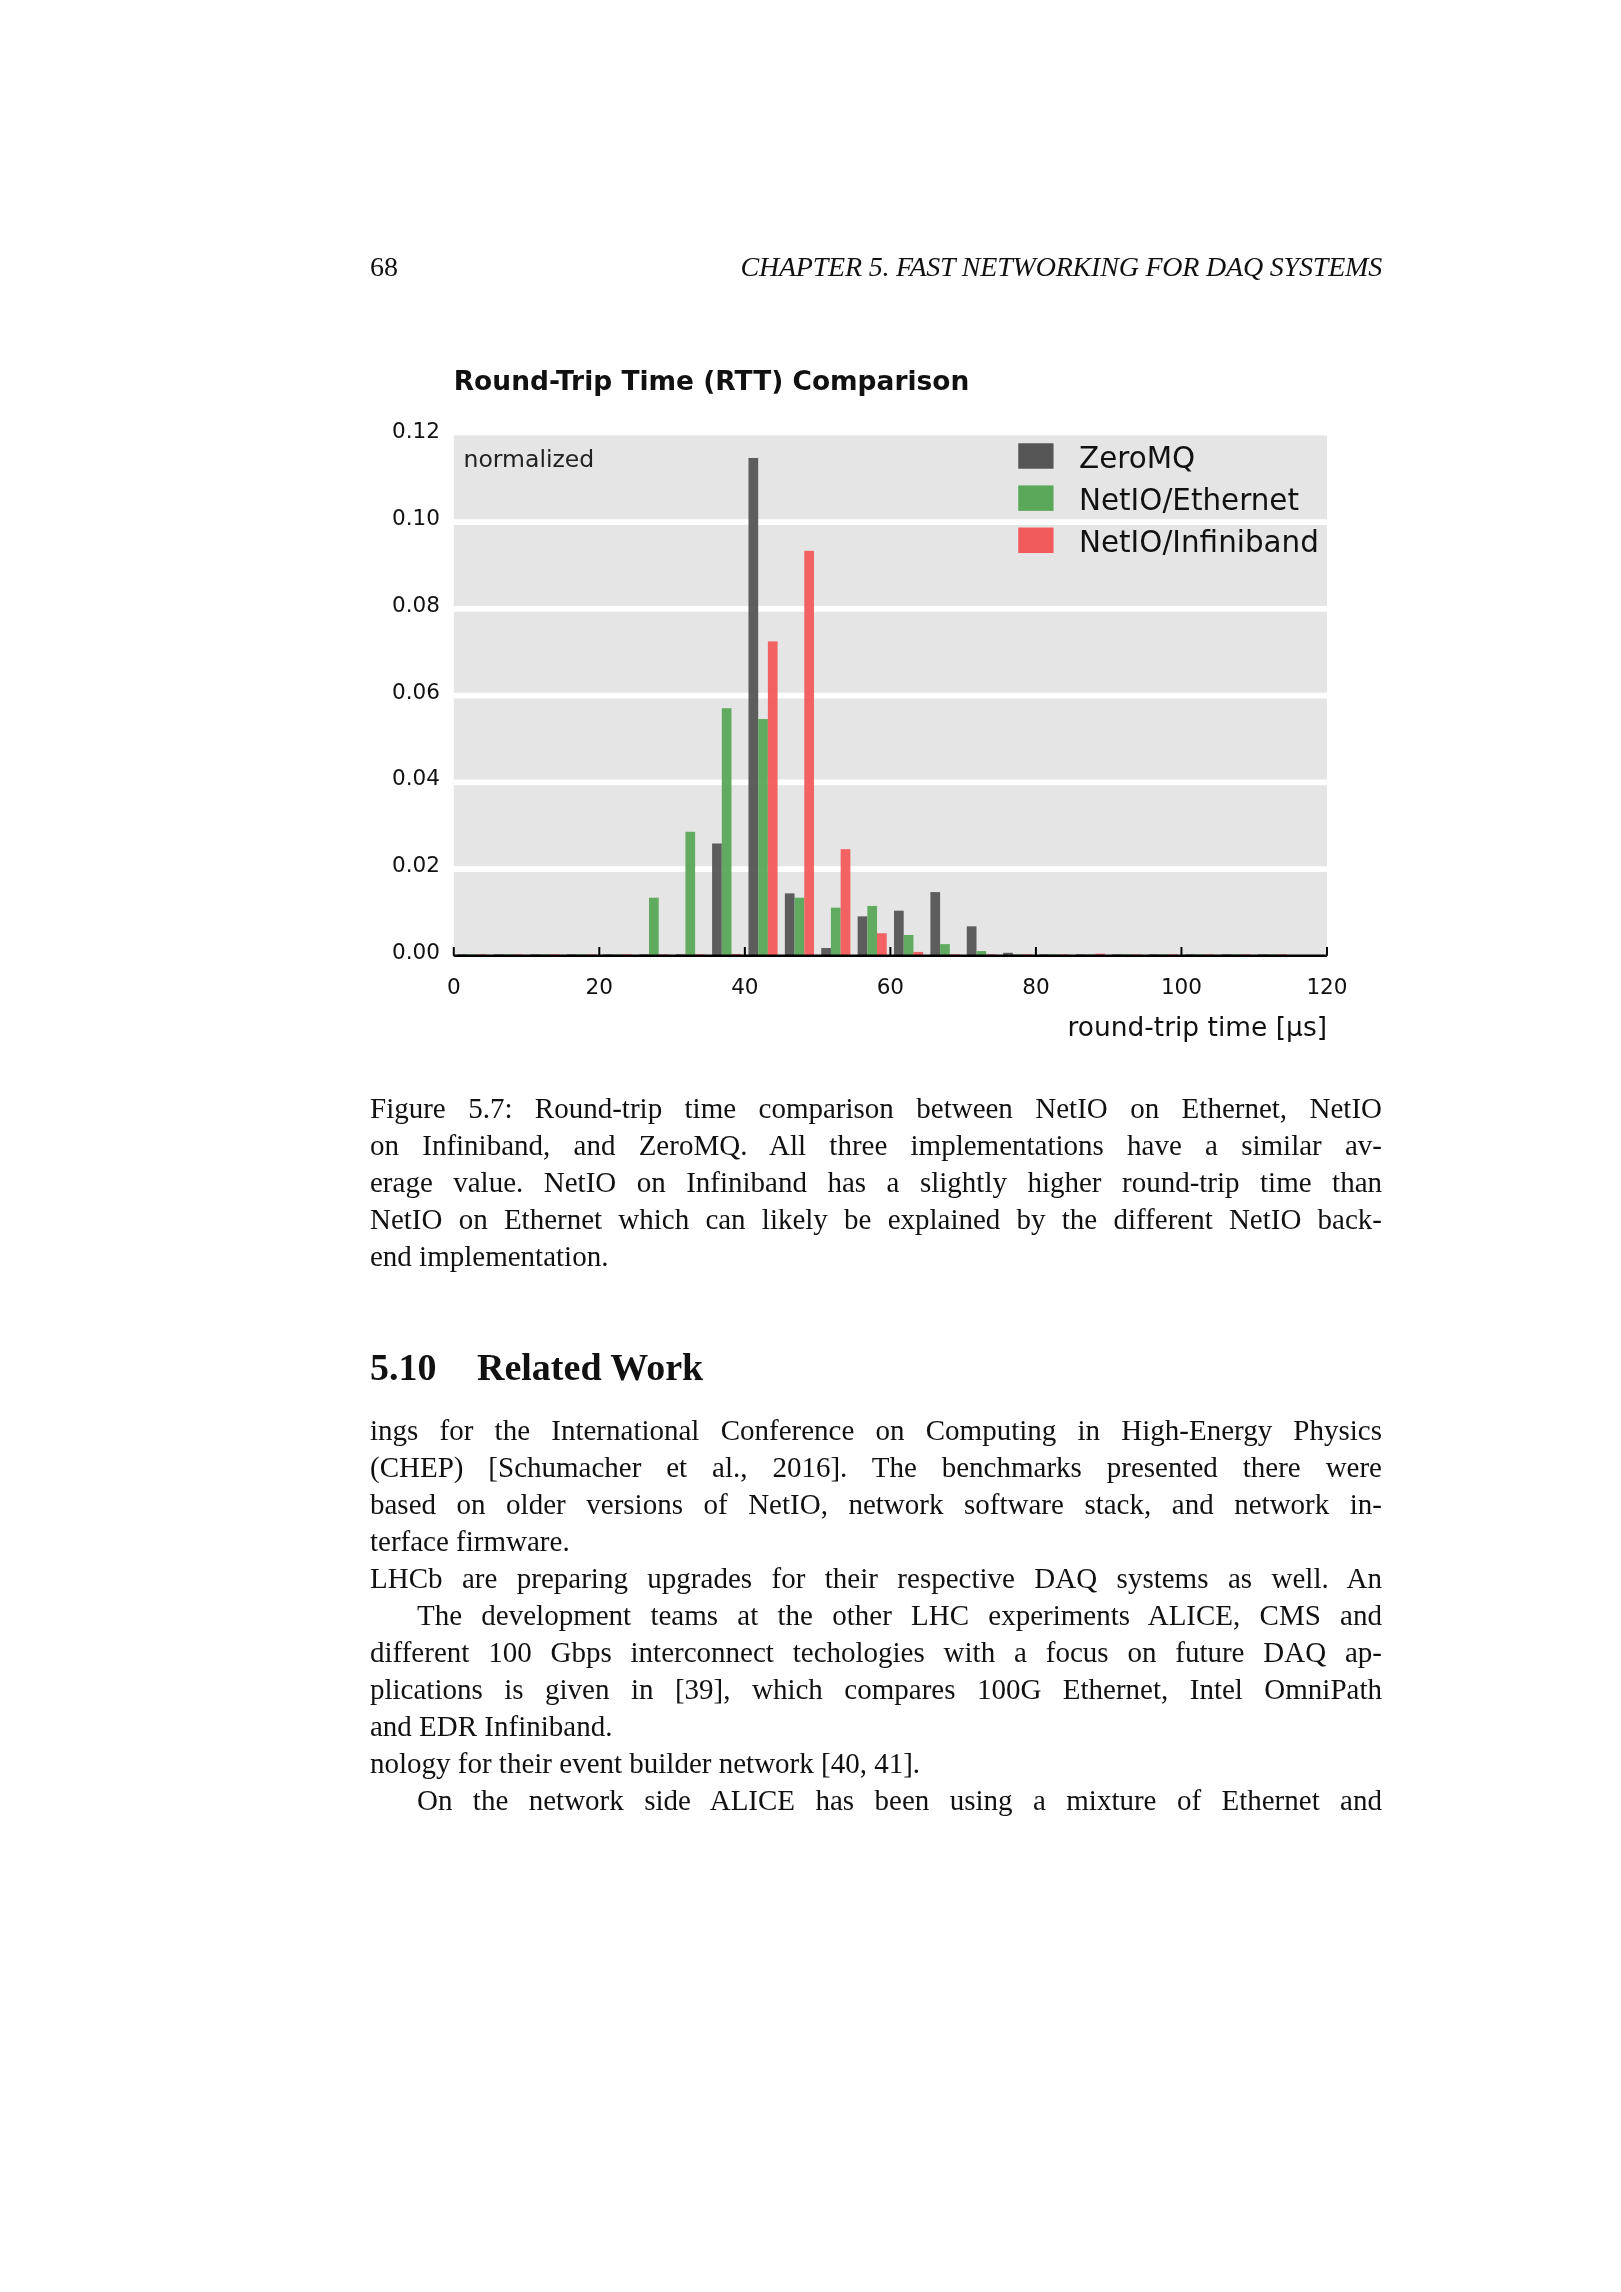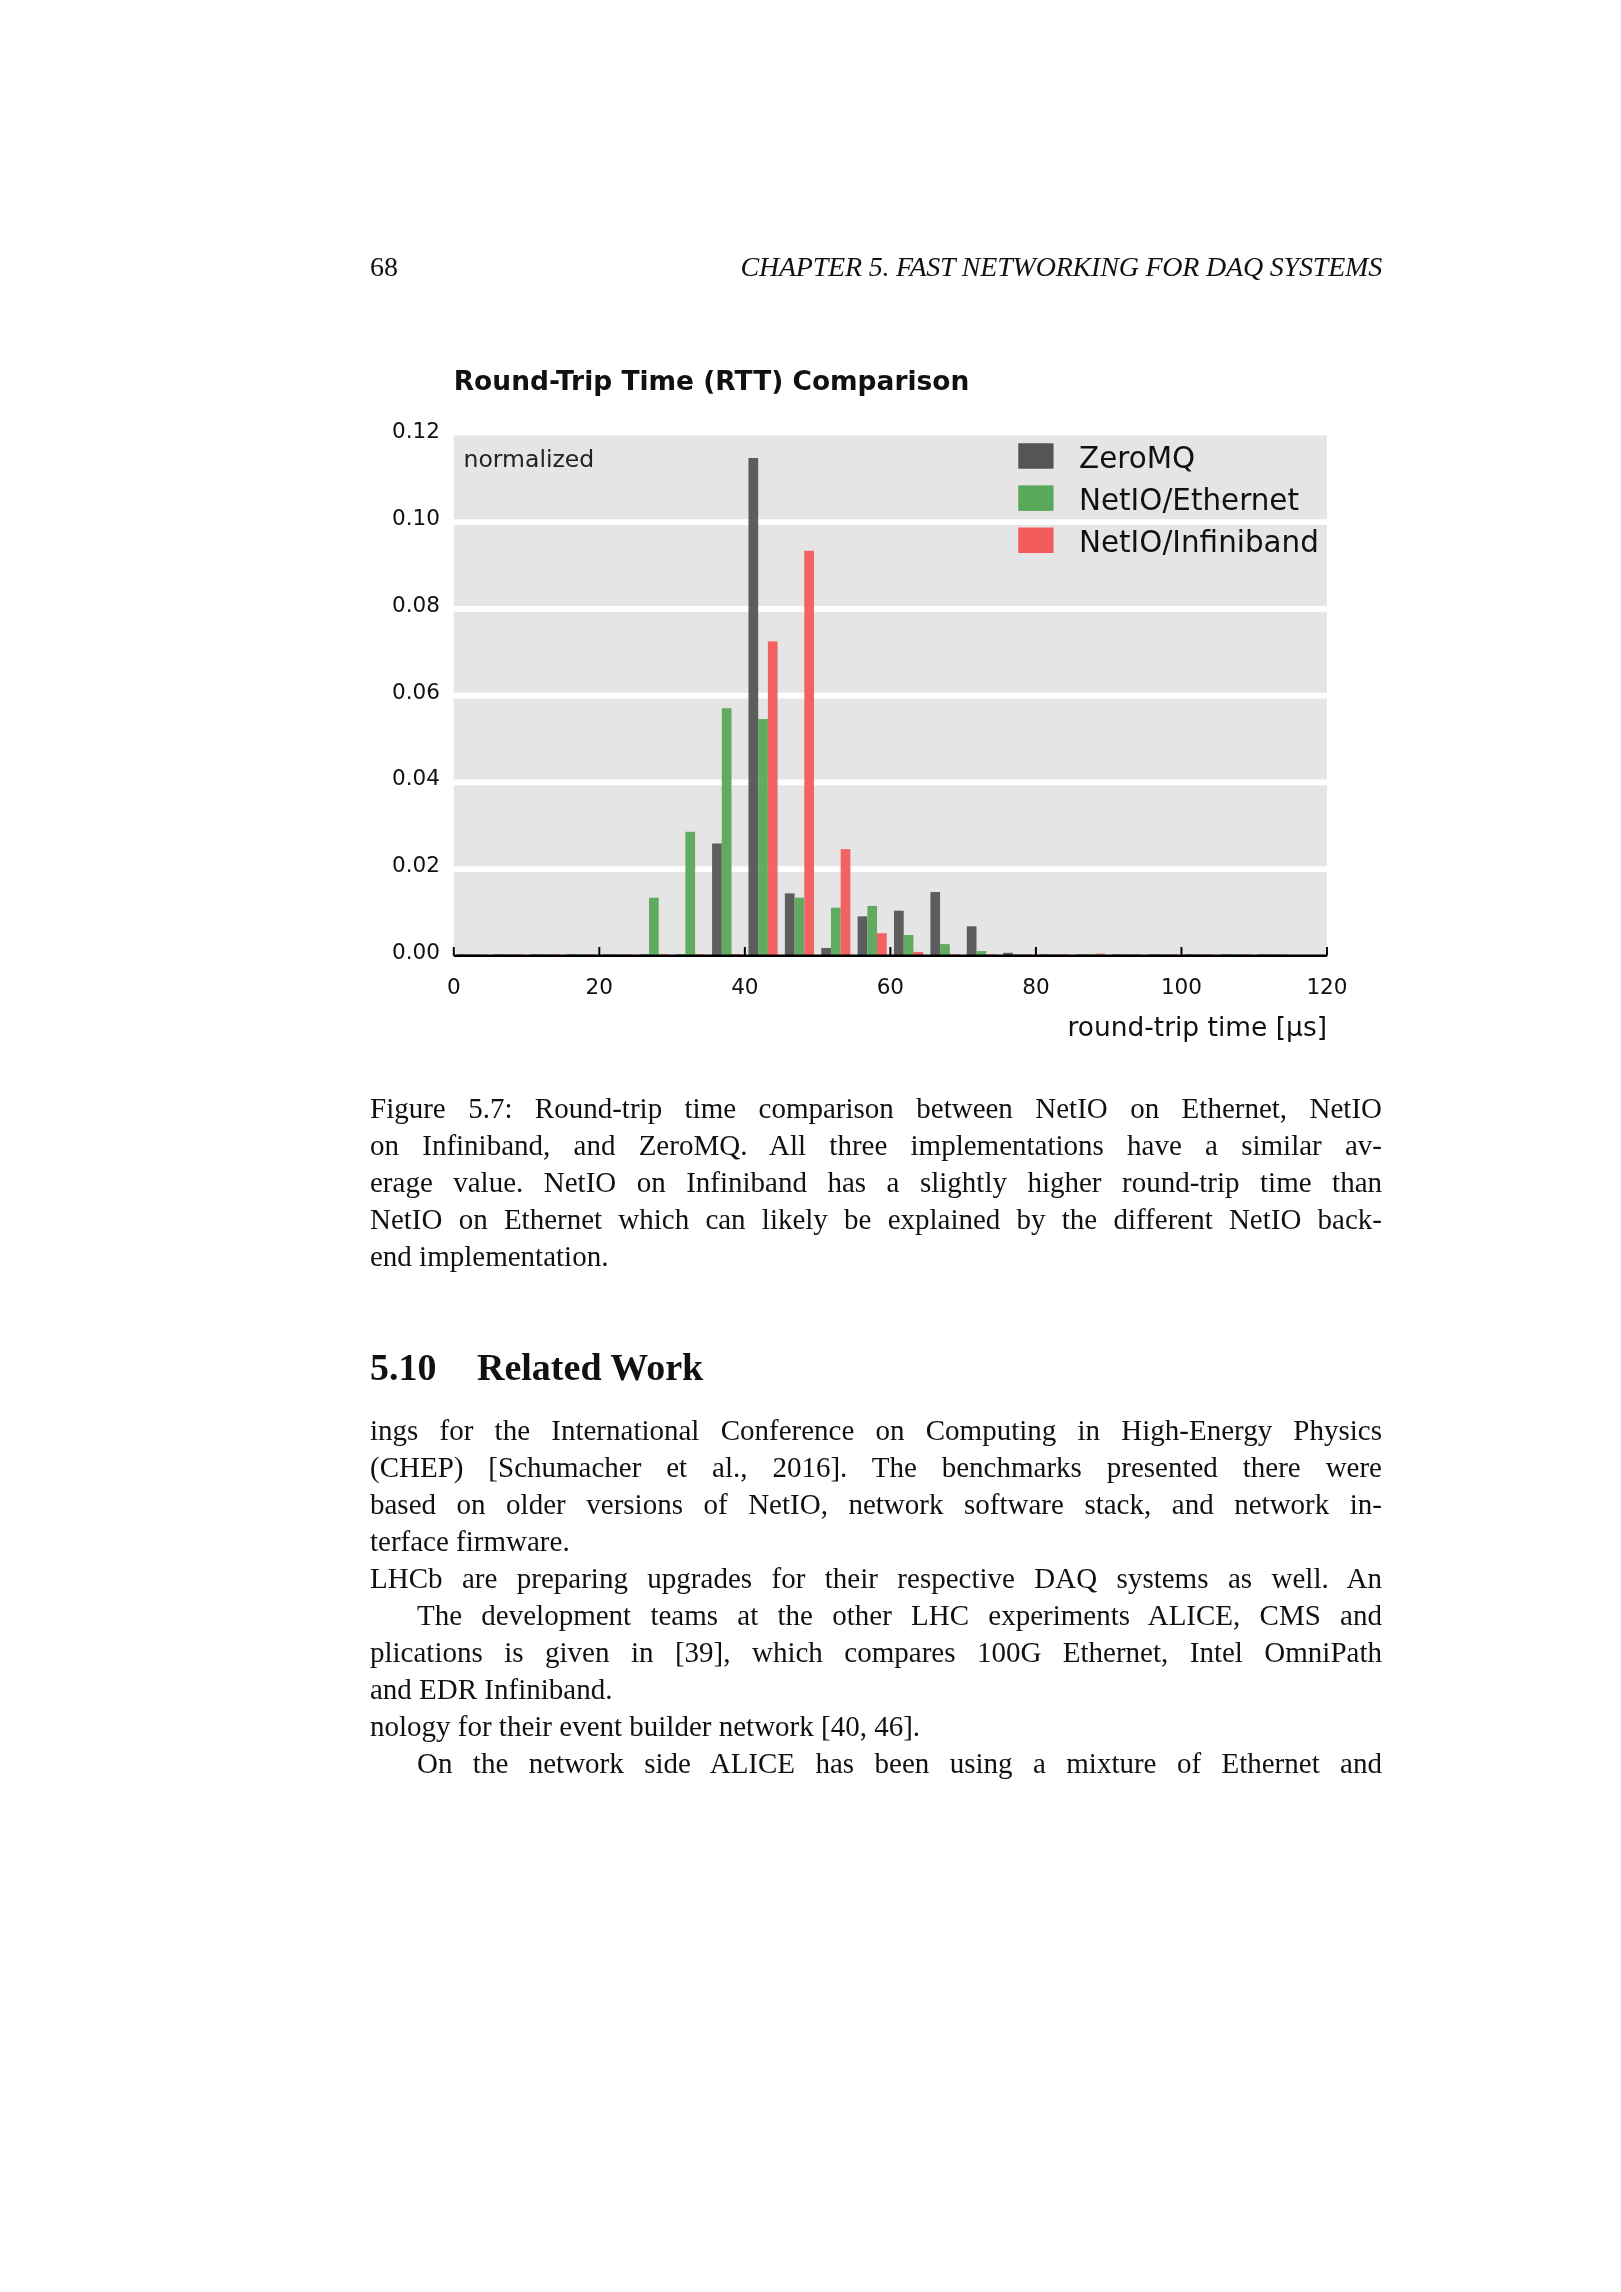--- a/index.html
+++ b/index.html
@@ -172,18 +172,19 @@
   <span id="section-title">Related Work</span>
 </div>
 
 <div id="body-text" class="textblock">
     <span class="line">ings for the International Conference on Computing in High-Energy Physics</span>
     <span class="line">(CHEP) [Schumacher et al., 2016].  The benchmarks presented there were</span>
     <span class="line">based on older versions of NetIO, network software stack, and network in-</span>
     <span class="line last">terface firmware.</span>
     <span class="line">LHCb are preparing upgrades for their respective DAQ systems as well. An</span>
     <span class="line indent">The development teams at the other LHC experiments ALICE, CMS and</span>
+    <span class="line">different 100 Gbps interconnect techologies with a focus on future DAQ ap-</span>
     <span class="line">plications is given in [39], which compares 100G Ethernet, Intel OmniPath</span>
     <span class="line last">and EDR Infiniband.</span>
-    <span class="line last">nology for their event builder network [40, 46].</span>
+    <span class="line last">nology for their event builder network [40, 41].</span>
     <span class="line indent">On the network side ALICE has been using a mixture of Ethernet and</span>
   </div>
 
 
 </body></html>

